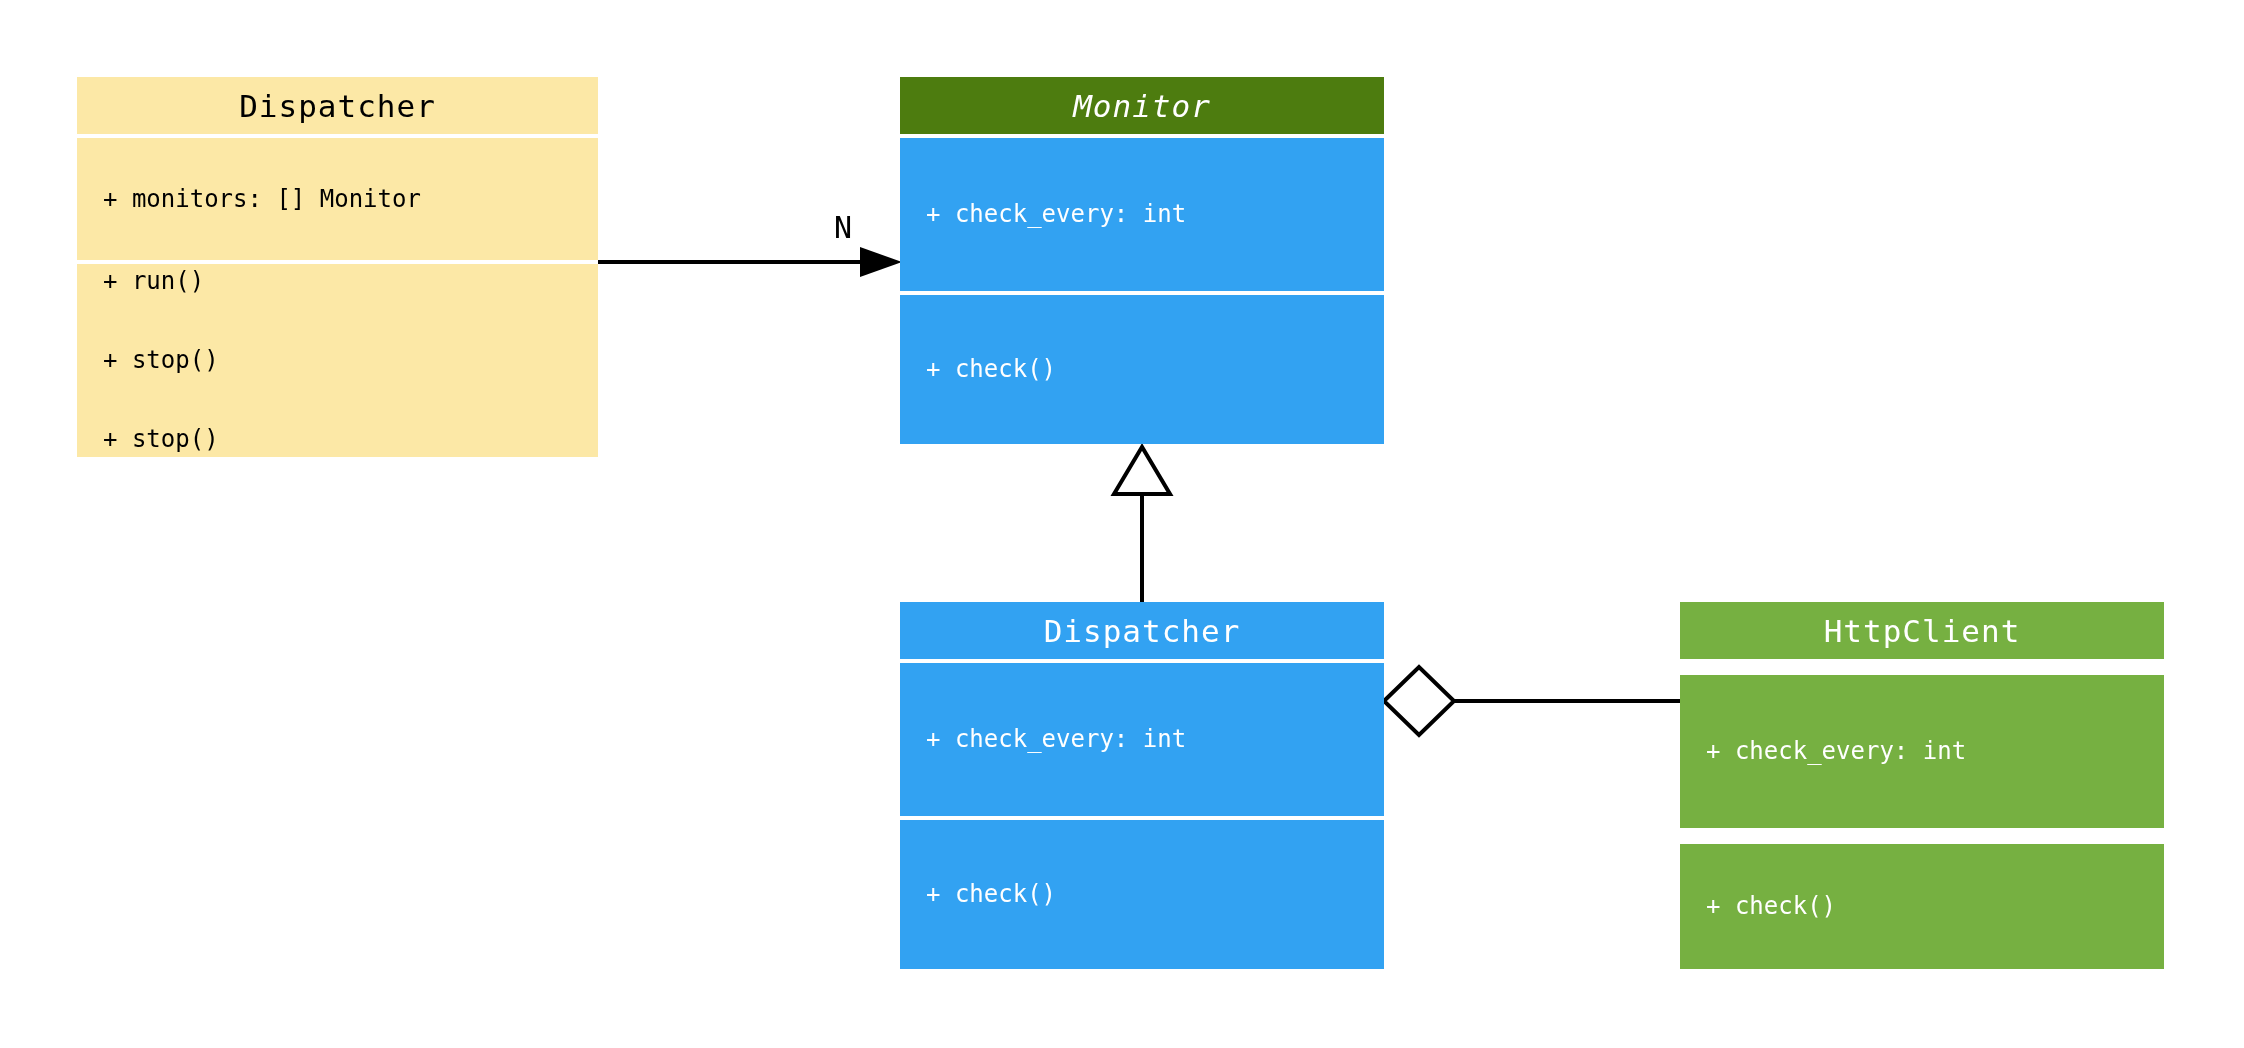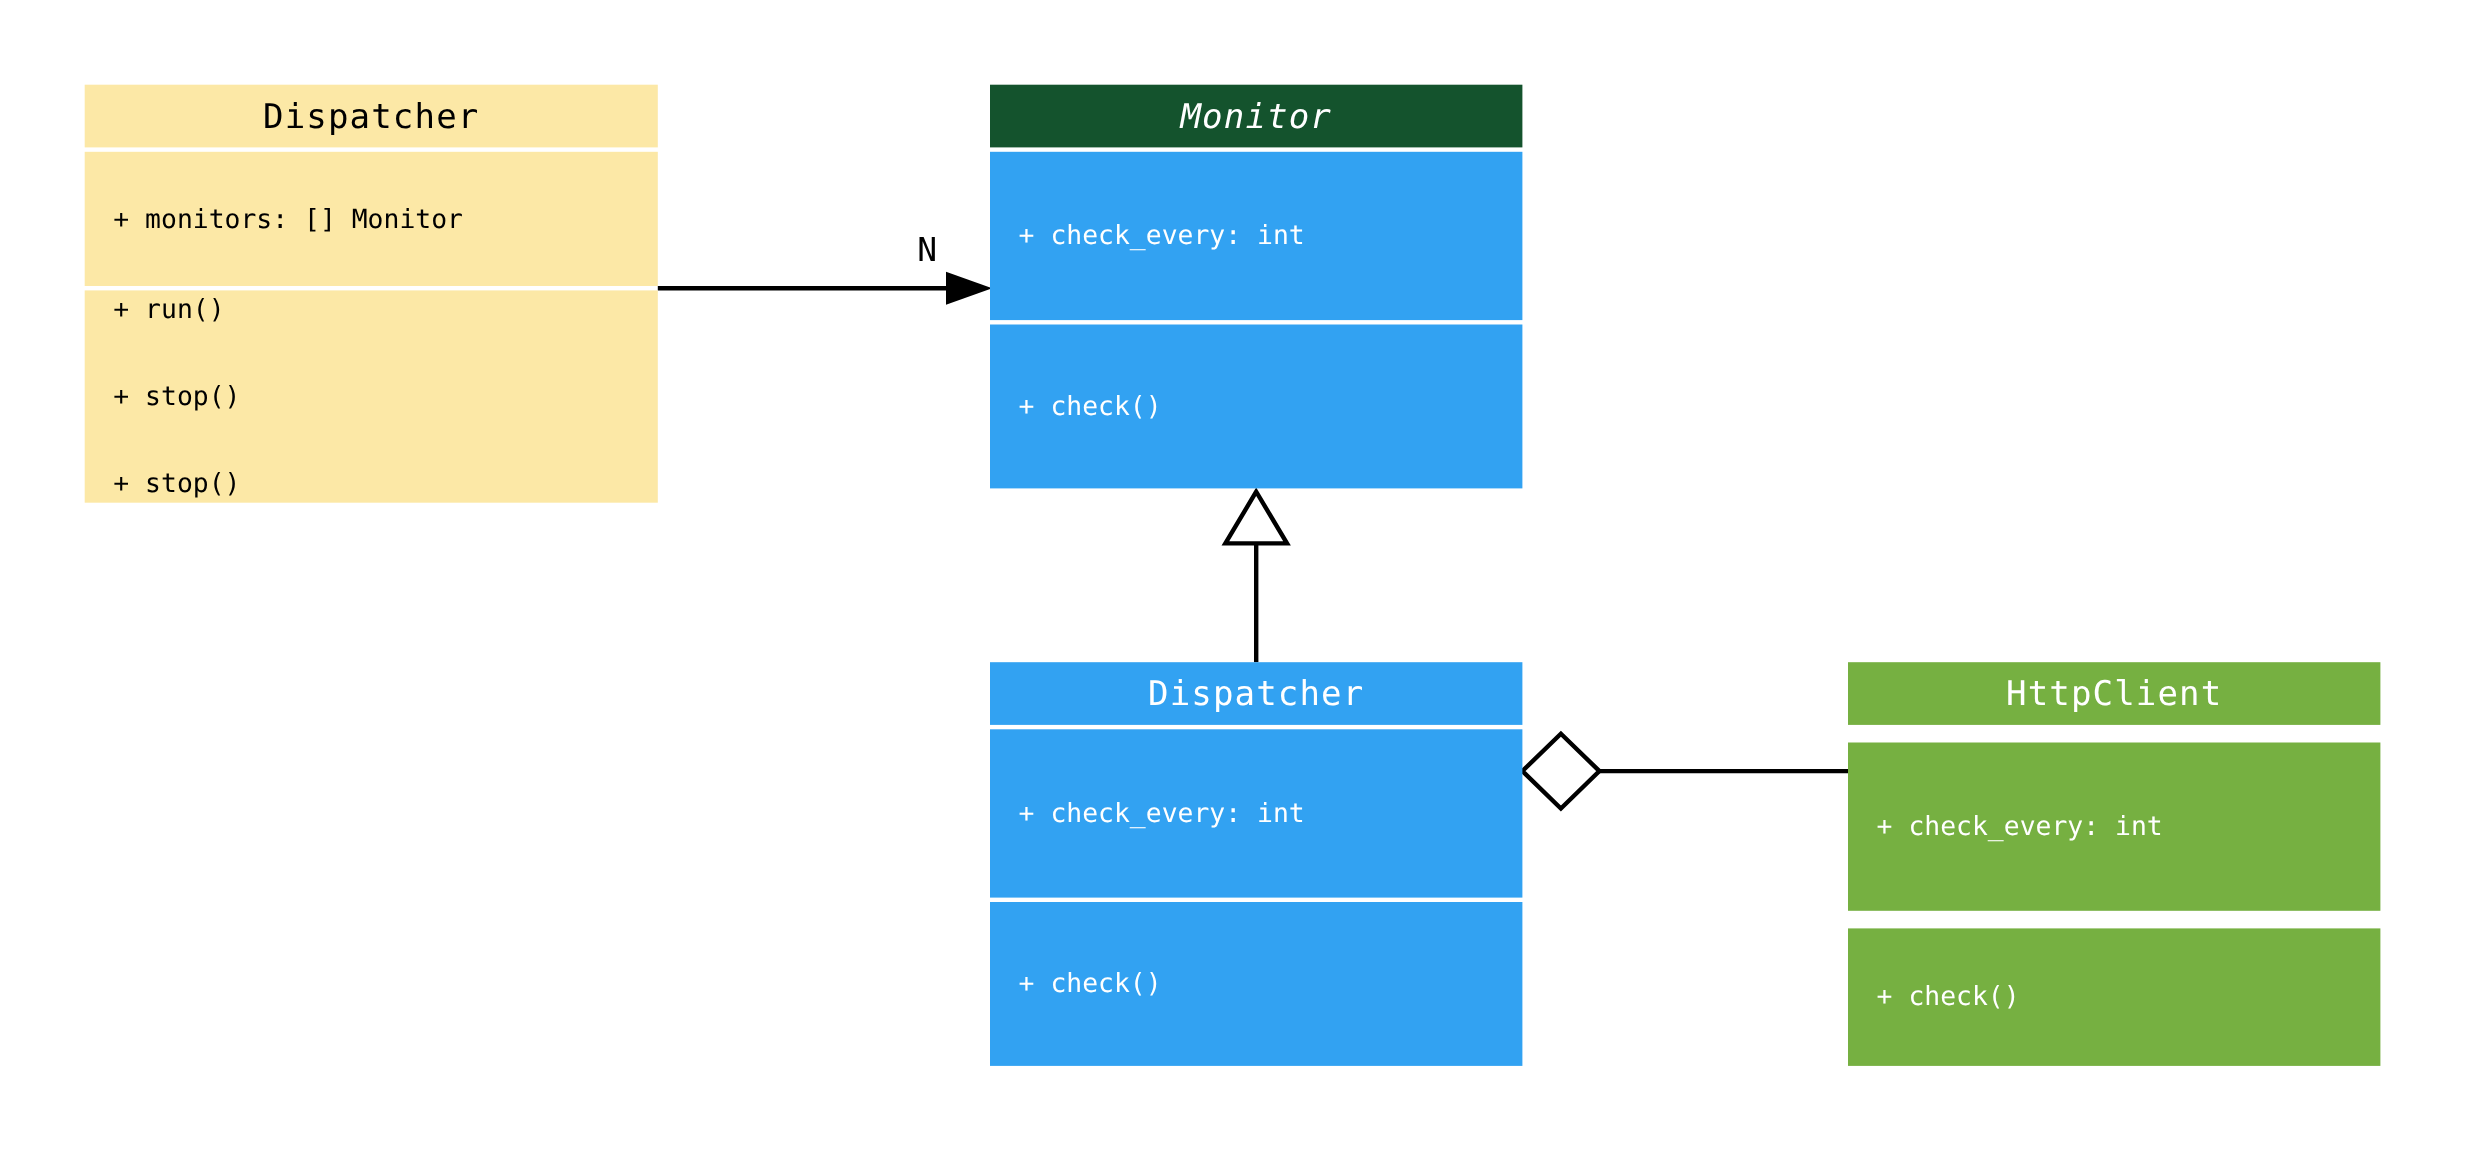--- a/index.html
+++ b/index.html
@@ -90,21 +90,21 @@
       <div class="member">+ monitors: [] Monitor</div>
     </div>
     <div class="section" style="flex: 1 1 auto; background-color: rgb(252, 232, 166); gap: 44px;">
       <div class="member">+ run()</div>
       <div class="member">+ stop()</div>
       <div class="member">+ stop()</div>
     </div>
   </div>
 
   <div class="uml-class text-light" style="left: 900px; top: 77px; width: 484px; height: 367px;">
-    <div class="title abstract" style="background-color: #14532d;">Monitor</div>
+    <div class="title abstract" style="background-color: #4d7c0f;">Monitor</div>
     <div class="section" style="flex: 0 0 153px; background-color: rgb(50, 162, 242);">
       <div class="member">+ check_every: int</div>
     </div>
     <div class="section" style="flex: 1 1 auto; background-color: rgb(50, 162, 242);">
       <div class="member">+ check()</div>
     </div>
   </div>
 
   <div class="uml-class text-light" style="left: 900px; top: 602px; width: 484px; height: 367px;">
     <div class="title" style="background-color: rgb(50, 162, 242);">Dispatcher</div>

